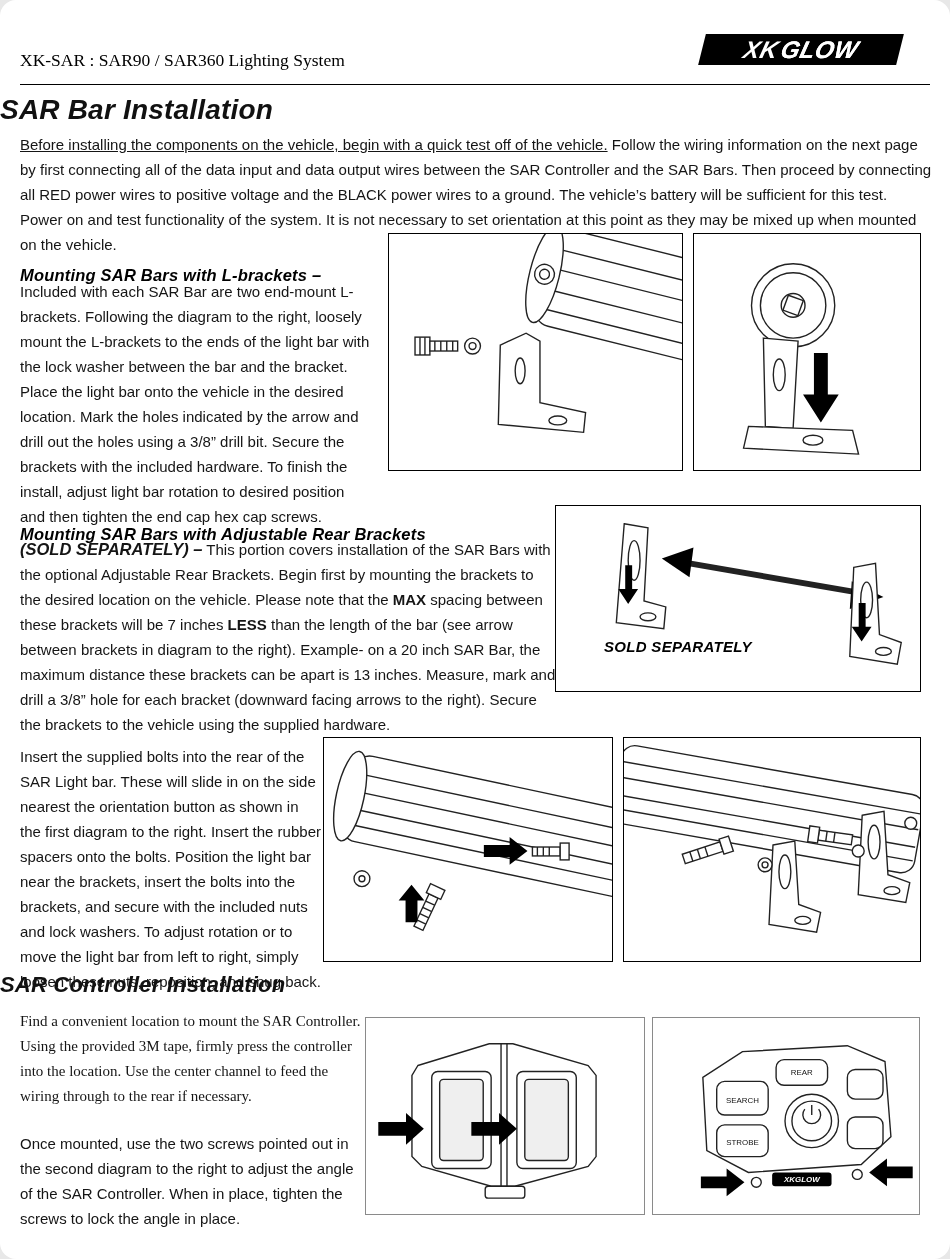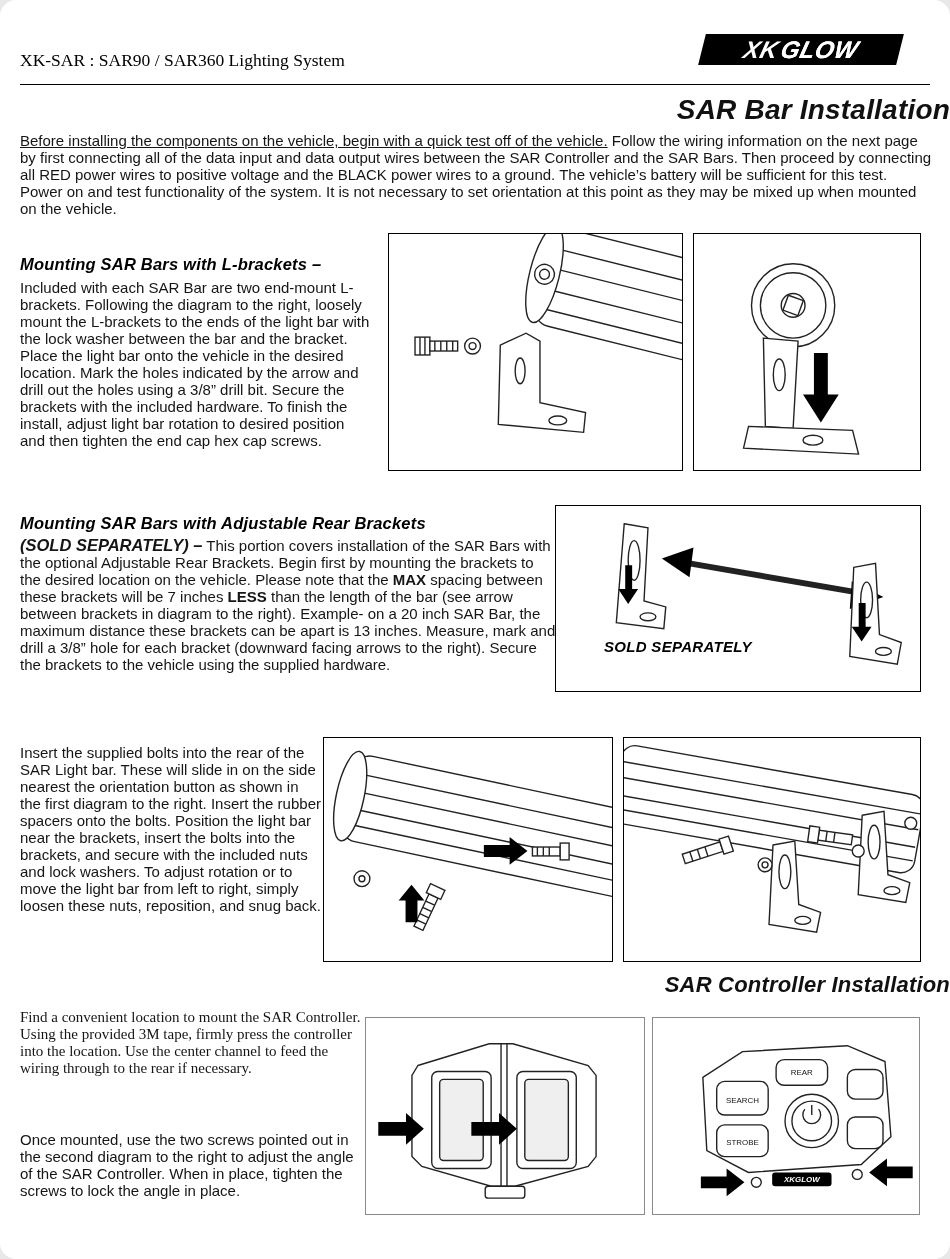--- a/index.html
+++ b/index.html
@@ -8,24 +8,24 @@
     background:#fff;overflow:hidden;
     font-family:"Liberation Sans",sans-serif;color:#111;border-radius:16px;
   }
   .abs{position:absolute;}
   .doc-title{left:20px;top:50px;font-family:"Liberation Serif",serif;font-size:17.5px;color:#000;}
   .logo{right:50px;top:34px;width:198px;height:31px;background:#000;transform:skewX(-14deg);
         display:flex;align-items:center;justify-content:center;}
   .logo span{font-weight:bold;font-style:italic;font-size:24px;color:#fff;letter-spacing:.5px;line-height:1;}
   .logo .glow{margin-left:3px;text-shadow:0 0 0 #fff;}
   .header-rule{left:20px;right:20px;top:84px;border-top:1.6px solid #000;height:0;}
-  .big-title{left:0;width:100%;text-align:right;font-size:28px;font-weight:bold;font-style:italic;letter-spacing:.2px;}
-  .body-text{font-size:15px;line-height:17px;color:#151515;}
+  .big-title{left:0;width:100%;text-align:left;font-size:28px;font-weight:bold;font-style:italic;letter-spacing:.2px;}
+  .body-text{font-size:15px;line-height:25px;color:#151515;}
   .u{text-decoration:underline;}
-  .sec-head{font-size:16.5px;font-weight:bold;font-style:italic;letter-spacing:.2px;color:#000;}
+  .sec-head{font-size:16.5px;font-weight:bold;font-style:italic;letter-spacing:.2px;color:#000;margin-top:11px;}
   .h-inline{font-size:16.5px;font-weight:bold;font-style:italic;}
   .box{border:1.3px solid #000;background:#fff;box-sizing:border-box;}
   .box-light{border:1px solid #8a8a8a;background:#fff;box-sizing:border-box;}
   .caption{font-size:15px;font-weight:bold;font-style:italic;letter-spacing:.3px;color:#000;}
   svg{display:block;width:100%;height:100%;}
   .ln{stroke:#222;fill:none;stroke-width:1.4;}
   .fillw{fill:#fff;}
   .arrow{fill:#000;stroke:none;}
   p{margin:0;}
 </style>

